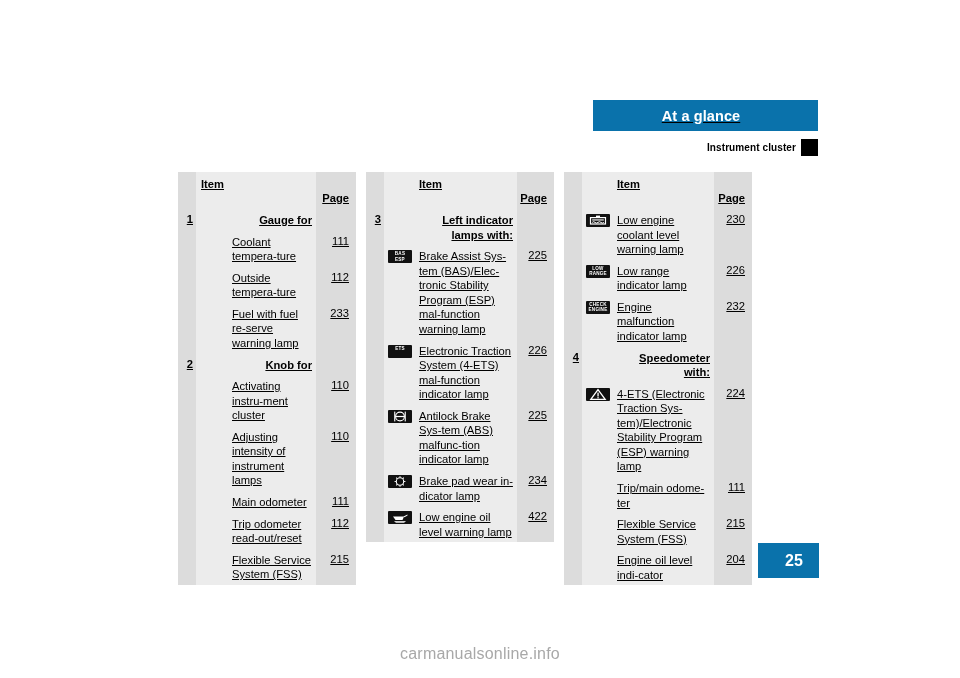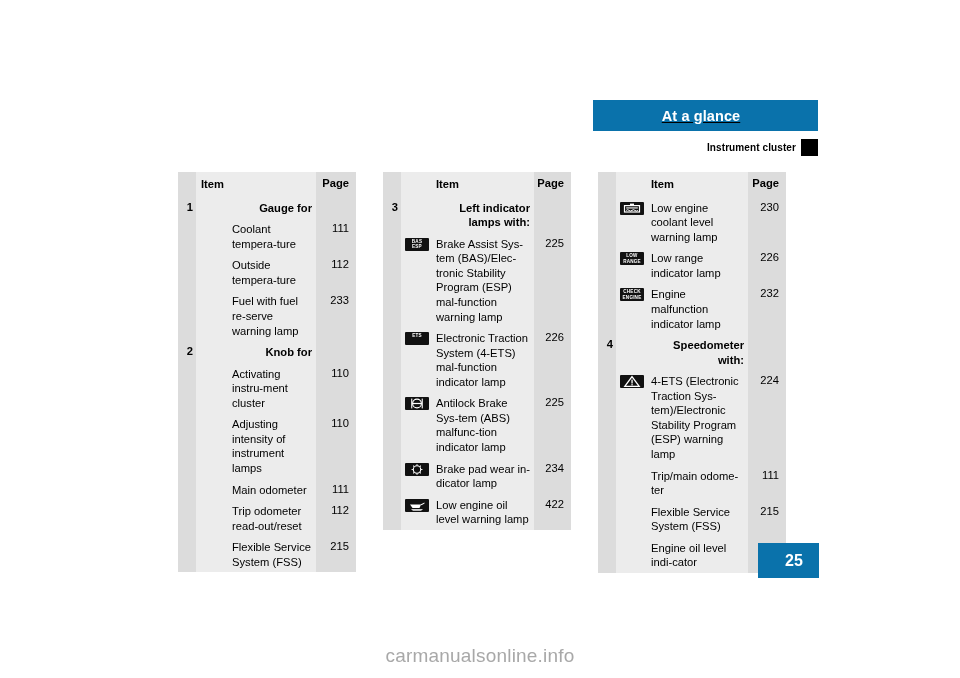--- a/index.html
+++ b/index.html
@@ -58,22 +58,23 @@
     background: #000000;
     margin-left: 5px;
   }
 
   
   .tables {
     position: absolute;
     left: 178px;
     top: 172px;
     display: flex;
-    gap: 27px;
+    gap: 10px;
     align-items: flex-start;
+    text-decoration: underline;
   }
   .tbl {
     display: table;
     border-collapse: collapse;
     table-layout: fixed;
     font-size: 11.2px;
   }
   .tbl-row { display: table-row; }
   .cell {
     display: table-cell;
@@ -83,21 +84,21 @@
 
   .c-num  { width: 18px;  background: #dcdcdc; text-align: right; padding: 4px 3px 3px 0; font-weight: bold; }
   .c-icon { width: 0px;   background: #ececec; padding: 0; }
   .c-item { background: #ececec; padding: 4px 4px 3px 5px; line-height: 1.30; }
   .c-page { background: #dcdcdc; text-align: right; padding: 4px 7px 3px 3px; }
 
   
   .hdr .c-num  { background: #dcdcdc; }
   .hdr .c-icon { background: #ececec; }
   .hdr .c-item { background: #ececec; font-weight: bold; padding-top: 5px; padding-bottom: 5px; }
-  .hdr .c-page { background: #dcdcdc; font-weight: bold; padding-top: 5px; padding-bottom: 5px; }
+  .hdr .c-page { background: #dcdcdc; font-weight: bold; padding-top: 20px; padding-bottom: 5px; }
 
   .group .c-item { font-weight: bold; text-align: right; }
 
   
   .t1 .c-item { width: 120px; }
   .t1 .c-page { width: 40px; }
 
   .t2 .c-icon { width: 30px; padding: 4px 2px 3px 4px; }
   .t2 .c-item { width: 103px; }
   .t2 .c-page { width: 37px; }
@@ -154,21 +155,21 @@
   }
 
   
   .watermark {
     position: absolute;
     left: 0;
     top: 645px;
     width: 960px;
     text-align: center;
     color: #a8a8a8;
-    font-size: 19px;
+    font-size: 16px;
     letter-spacing: 0.2px;
   }
 </style>
 </head>
 <body>
 
 <div class="header-block">
   <div class="banner">
     <span class="banner-title">At a glance</span>
   </div>

